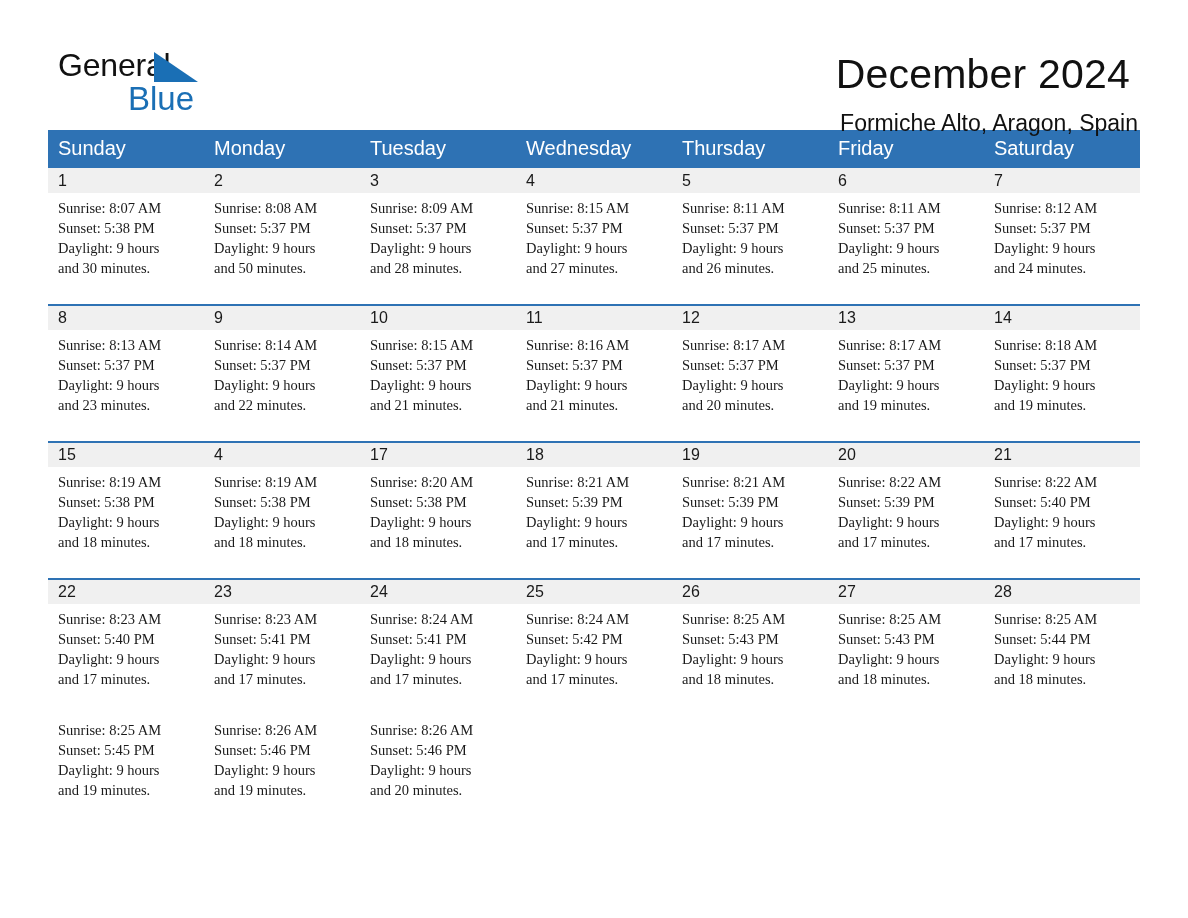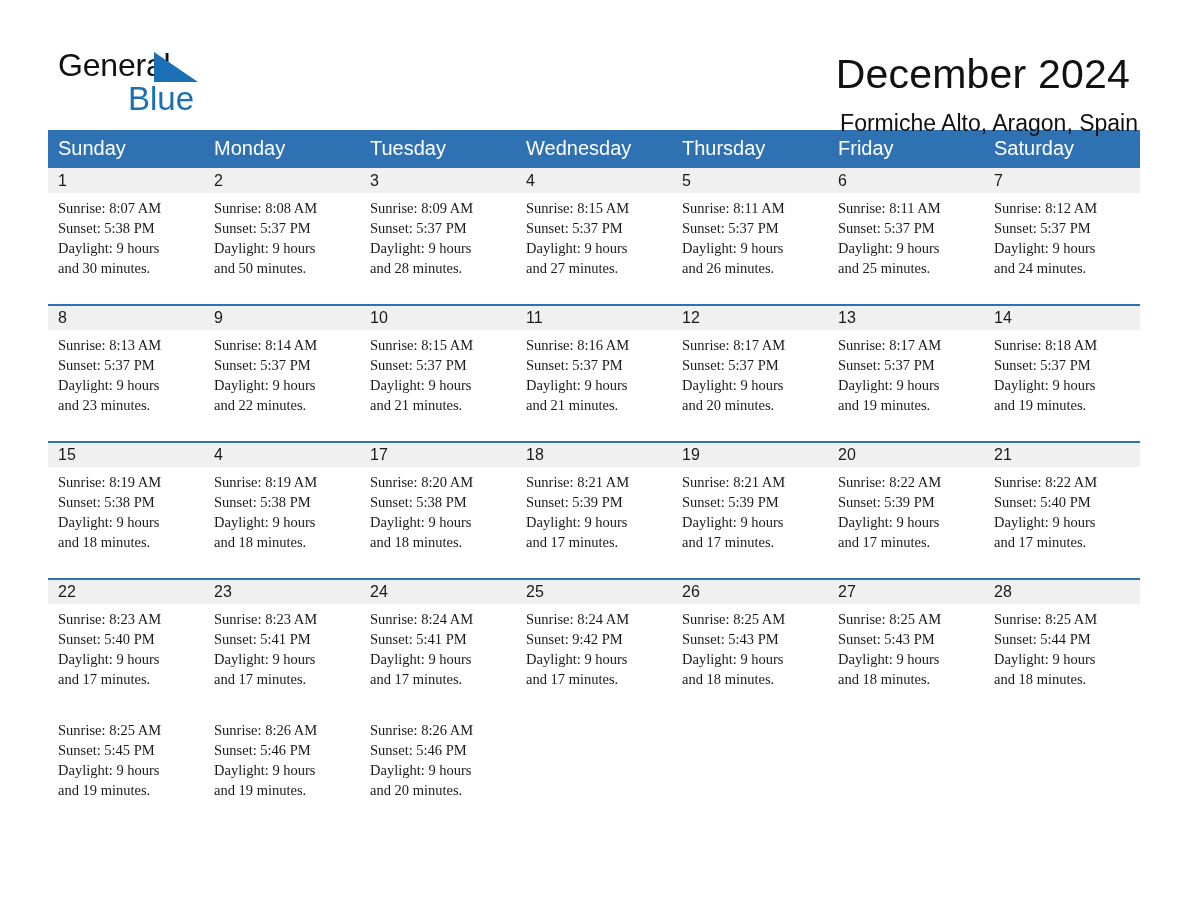--- a/index.html
+++ b/index.html
@@ -361,21 +361,21 @@
             <span class="ln">and 17 minutes.</span>
           </td>
         <td>
             <span class="ln">Sunrise: 8:24 AM</span>
             <span class="ln">Sunset: 5:41 PM</span>
             <span class="ln">Daylight: 9 hours</span>
             <span class="ln">and 17 minutes.</span>
           </td>
         <td>
             <span class="ln">Sunrise: 8:24 AM</span>
-            <span class="ln">Sunset: 9:42 PM</span>
+            <span class="ln">Sunset: 5:42 PM</span>
             <span class="ln">Daylight: 9 hours</span>
             <span class="ln">and 17 minutes.</span>
           </td>
         <td>
             <span class="ln">Sunrise: 8:25 AM</span>
             <span class="ln">Sunset: 5:43 PM</span>
             <span class="ln">Daylight: 9 hours</span>
             <span class="ln">and 18 minutes.</span>
           </td>
         <td>

